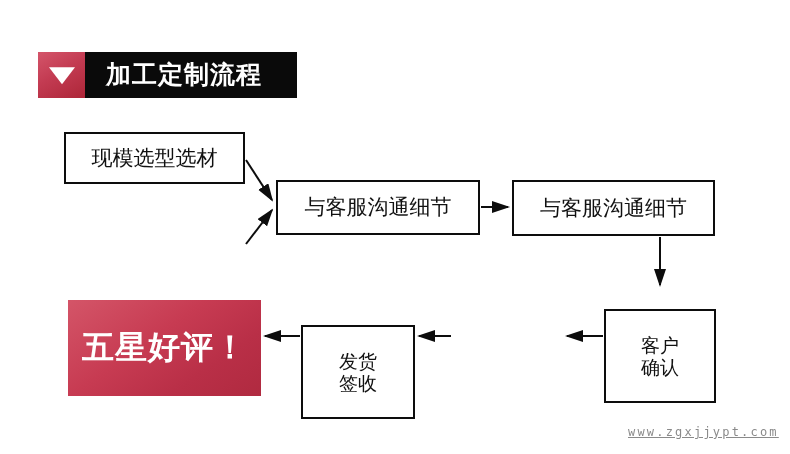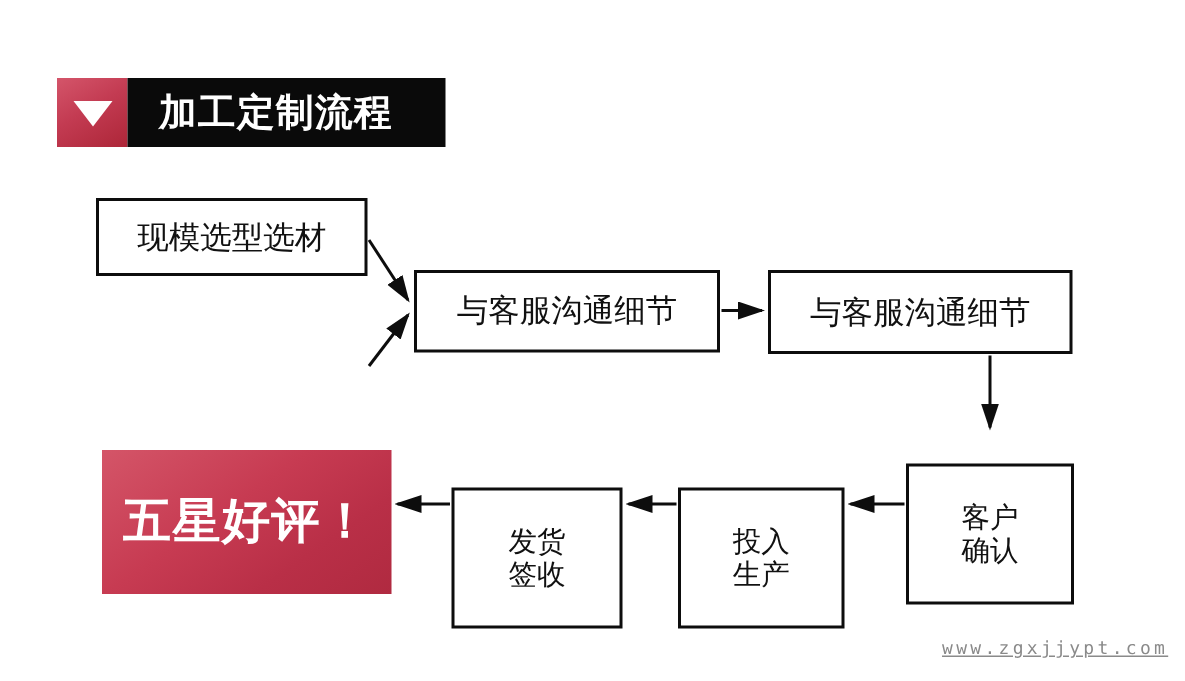--- a/index.html
+++ b/index.html
@@ -167,22 +167,20 @@
   <div class="flow-box" id="box-xianmo">现模选型选材</div>
 
 
   <div class="flow-box" id="box-goutong">与客服沟通细节</div>
 
   <div class="flow-box" id="box-daying">与客服沟通细节</div>
 
   <div class="flow-box two-line" id="box-kehu">客户
 确认</div>
 
-  <div class="flow-box two-line" id="box-shengchan">投入
-生产</div>
 
   <div class="flow-box two-line" id="box-fahuo">发货
 签收</div>
 
   <div id="box-wuxing">五星好评！</div>
 
   <div id="watermark">www.zgxjjypt.com</div>
 
 </div>
 

